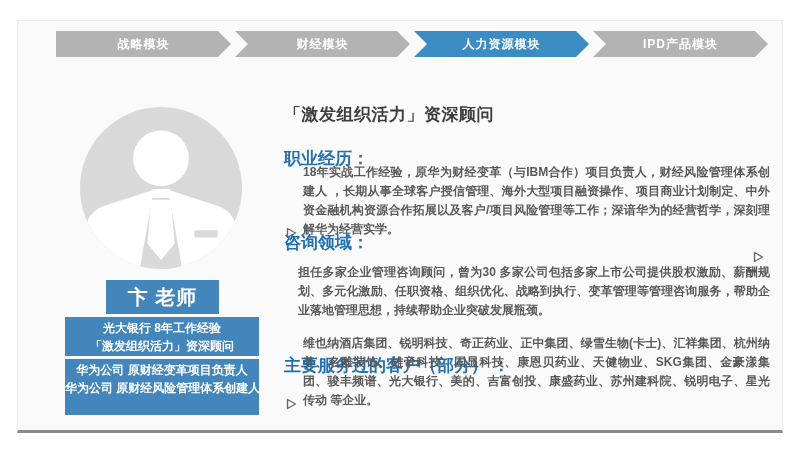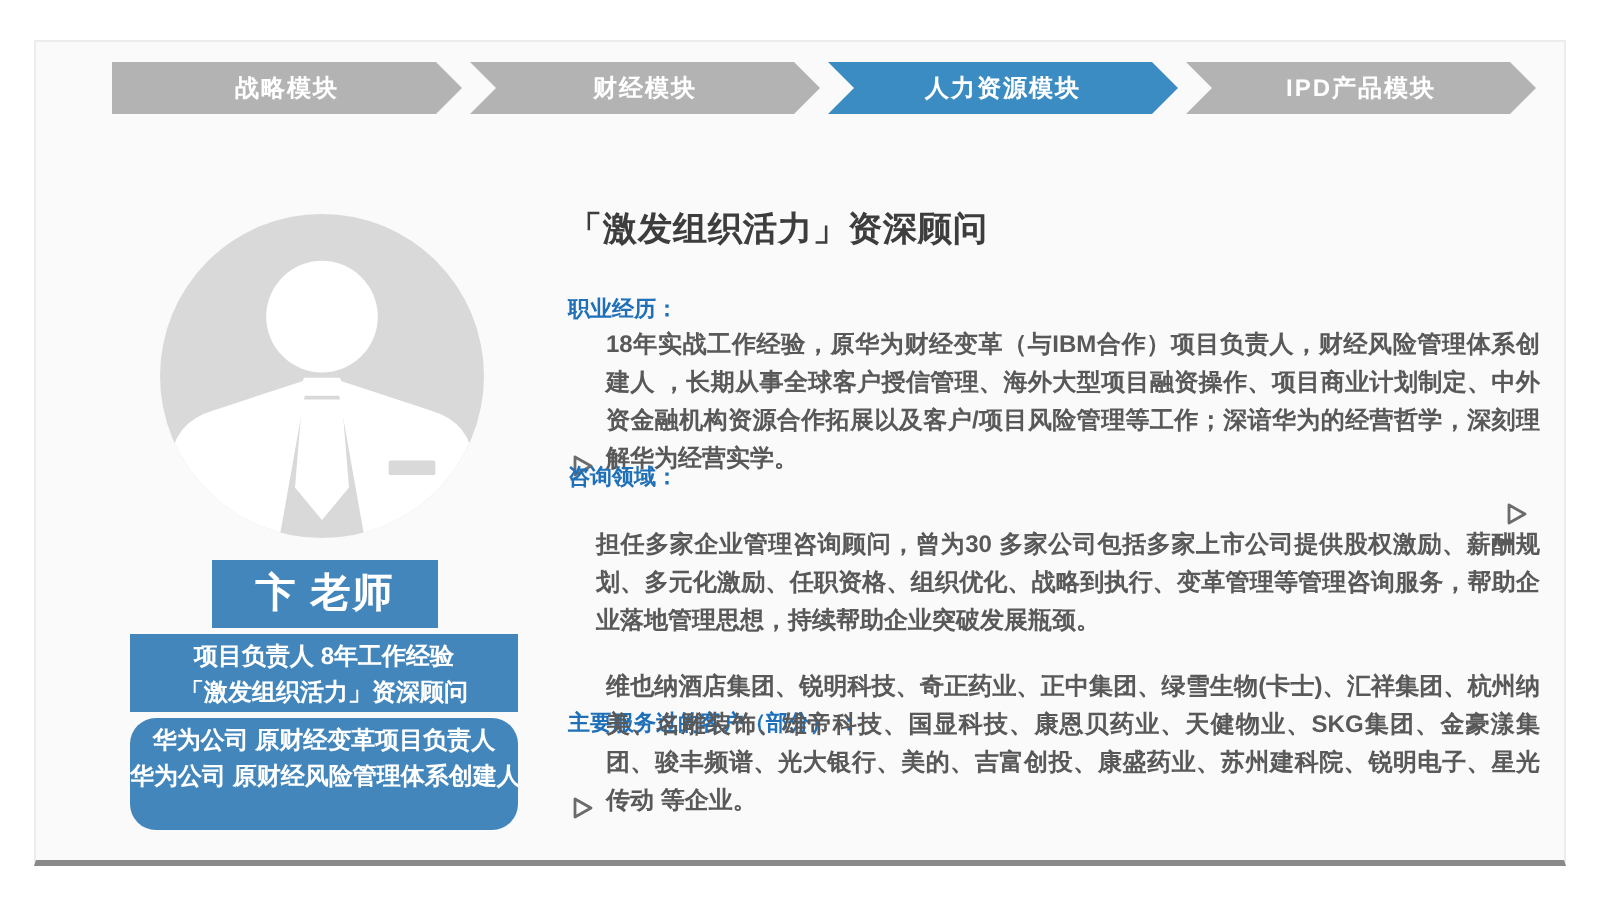--- a/index.html
+++ b/index.html
@@ -25,27 +25,27 @@
   
   .avatar { position:absolute; left:62px; top:86px; width:162px; height:162px; }
   .name-box { position:absolute; left:88px; top:259px; width:113px; height:34px;
               background:#4386bb; color:#ffffff; font-size:20px; font-weight:bold;
               text-align:center; line-height:34px; letter-spacing:1px; }
   .badge { position:absolute; left:47px; width:194px; background:#4386bb;
            color:#ffffff; font-size:12px; font-weight:bold; text-align:center;
            padding:2px 0; }
   .badge-line { line-height:18px; white-space:nowrap; }
   .badge-1 { top:296px; height:39px; }
-  .badge-2 { top:338px; height:56px;border-radius:13px; }
+  .badge-2 { top:338px; height:56px; }
 
   
   .content-title { position:absolute; left:266px; top:82px; width:480px;
                    font-size:17px; font-weight:bold; color:#3d3d3d;
                    letter-spacing:0.5px; }
-  .section-heading { position:absolute; left:266px; width:480px; font-size:11px;
+  .section-heading { position:absolute; left:266px; width:480px; font-size:17px;
                      font-weight:bold; color:#2070b8; }
   .sec1-h { top:126px; } .sec2-h { top:210px; } .sec3-h { top:297px;margin-top:36px; }
   .section-body { position:absolute; left:266px; width:486px; display:flex;
                   align-items:flex-end;font-weight:bold; }
   .sec1-b { top:142px; } .sec2-b { top:226px;flex-direction:column; } .sec3-b { top:313px; }
   .bullet-arrow { flex:0 0 auto; margin:4px 6px 0 2px; }
   .bullet-text { font-size:12px; line-height:19px; color:#595959;
                  text-align:justify; width:472px; }
 </style>
 </head>
@@ -76,21 +76,21 @@
           <path d="M80,91 L100,91 L104,101 L76,101 Z" fill="#ffffff"></path>
           <path d="M79,103 L101,103 L105,152 L90,170 L75,152 Z" fill="#ffffff"></path>
           <rect x="127" y="137" width="26" height="8" rx="1" fill="#d9d9d9"></rect>
         </g>
       </svg>
     </div>
 
     <div class="name-box">卞 老师</div>
 
     <div class="badge badge-1">
-      <div class="badge-line">项目负责人 8年工作经验</div>
+      <div class="badge-line">光大银行 8年工作经验</div>
       <div class="badge-line">「激发组织活力」资深顾问</div>
     </div>
     <div class="badge badge-2">
       <div class="badge-line">华为公司 原财经变革项目负责人</div>
       <div class="badge-line">华为公司 原财经风险管理体系创建人</div>
     </div>
 
     <div class="content-title">「激发组织活力」资深顾问</div>
 
     <div class="section-heading sec1-h">职业经历：</div>

